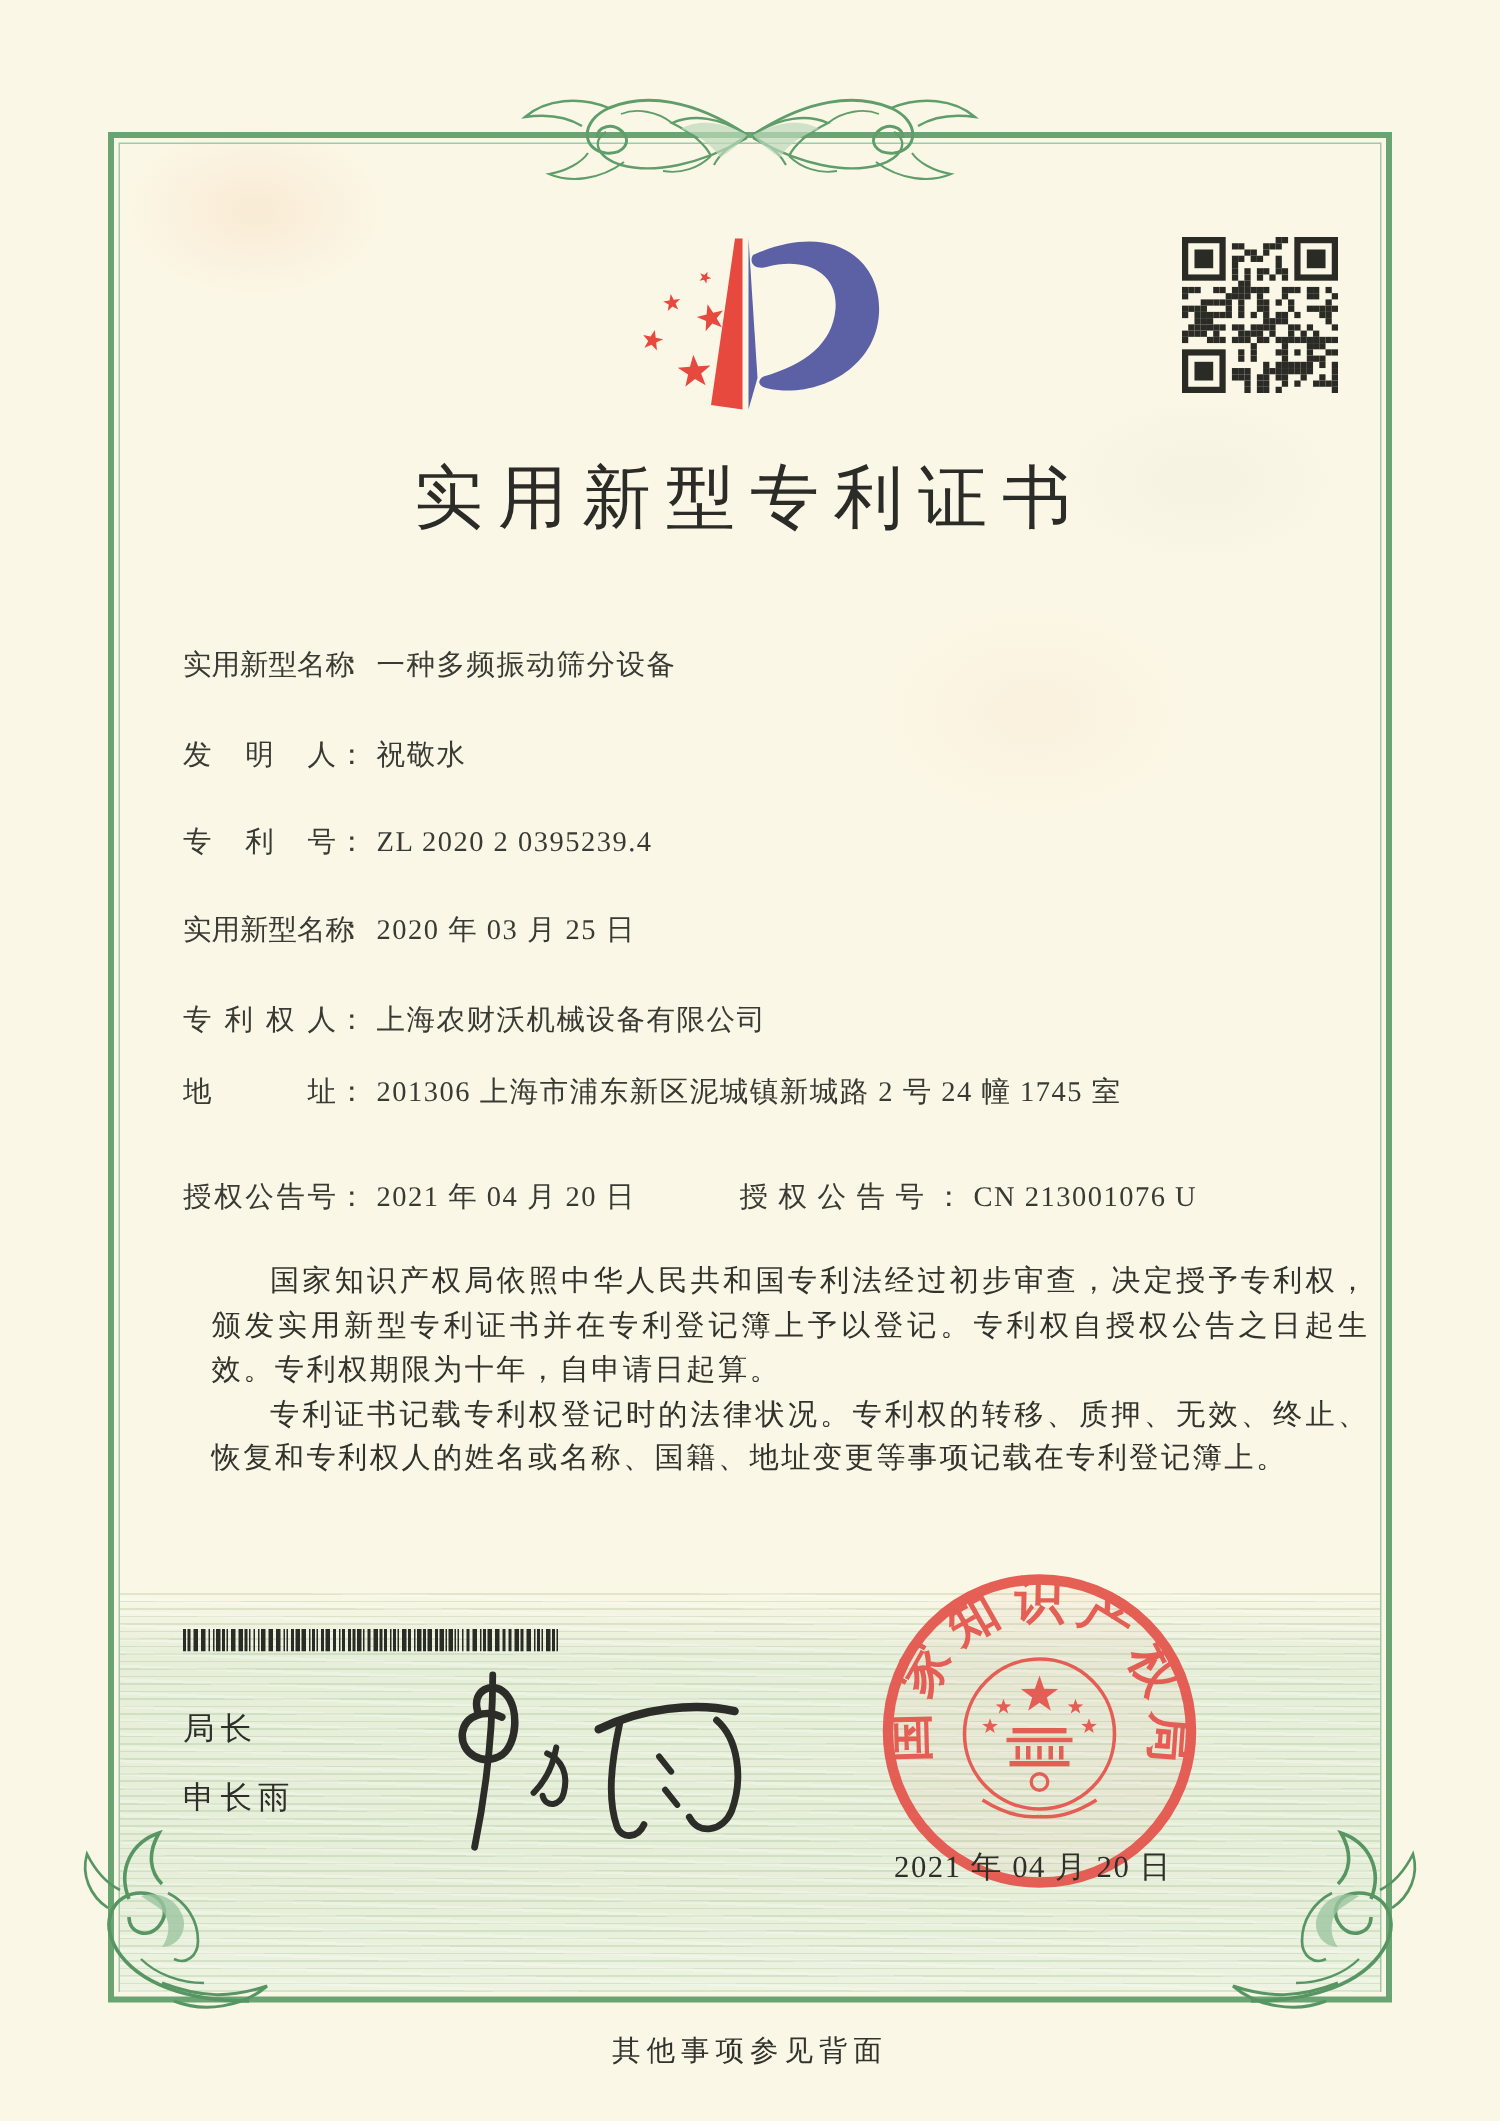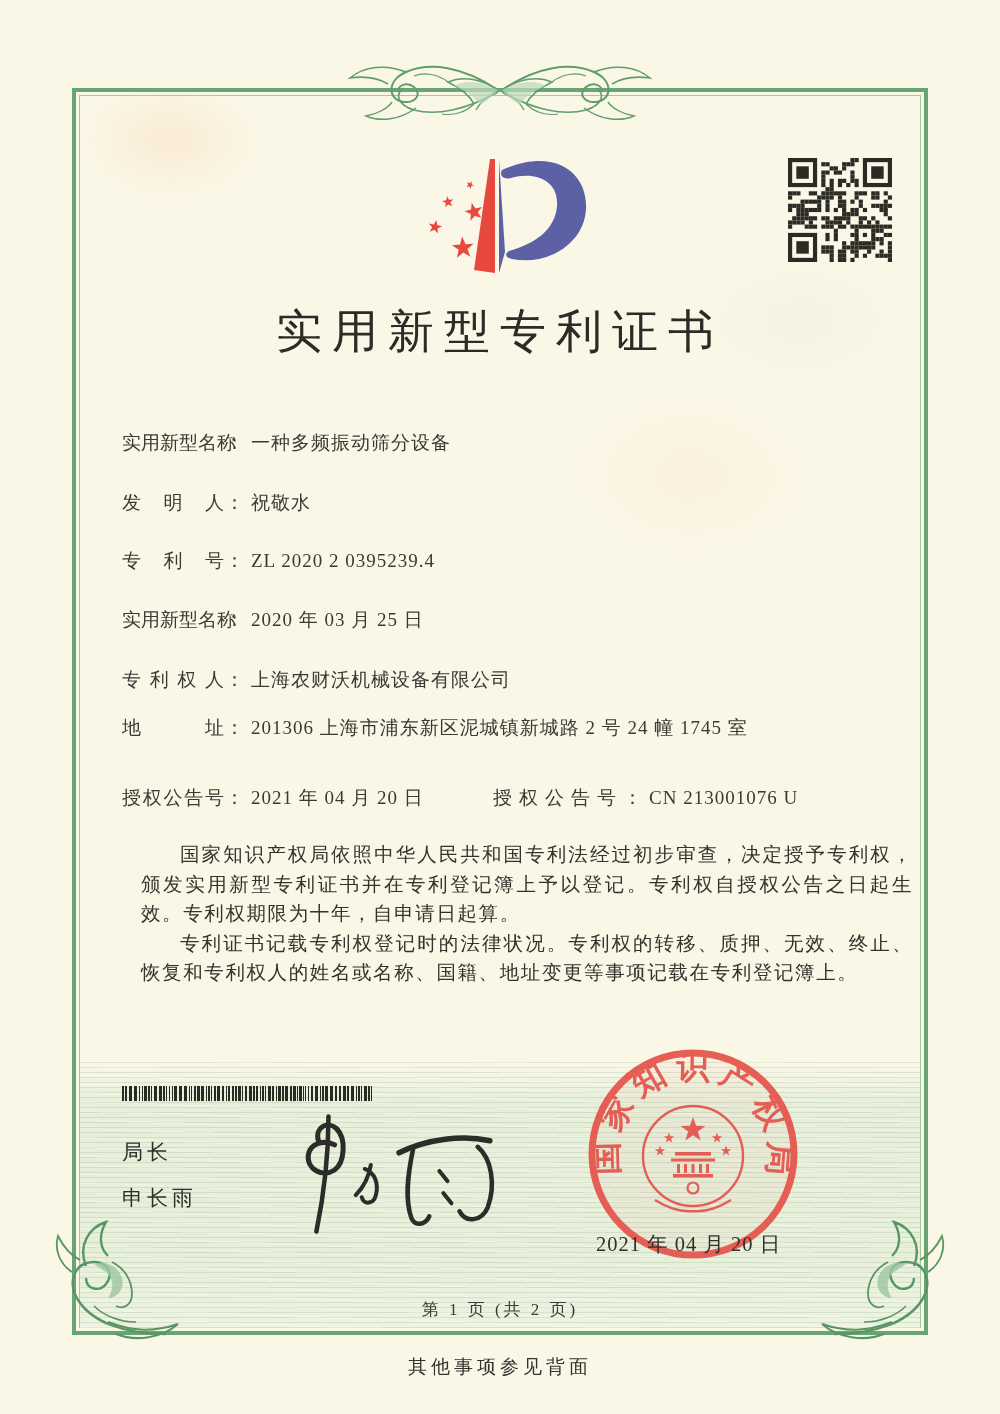--- a/index.html
+++ b/index.html
@@ -520,16 +520,15 @@
           <rect x="116" y="112" width="3" height="9"></rect>
           <rect x="123" y="112" width="3" height="9"></rect>
           <rect x="90" y="122" width="40" height="3.6"></rect>
         </g>
         <circle cx="110" cy="136" r="5.5" fill="none" stroke="#e4544b" stroke-width="2.2"></circle>
         <path d="M72,148 C88,158 100,160 110,159 M148,148 C132,158 120,160 110,159" fill="none" stroke="#e4544b" stroke-width="2.4"></path>
       </g>
     </svg>
     <div class="sealdate">2021 年 04 月 20 日</div>
 
-    <div class="pagenum">第 1 页 (共 2 页)</div>
     <div class="backnote">其他事项参见背面</div>
   </div>
 </div>
 
 </body></html>

